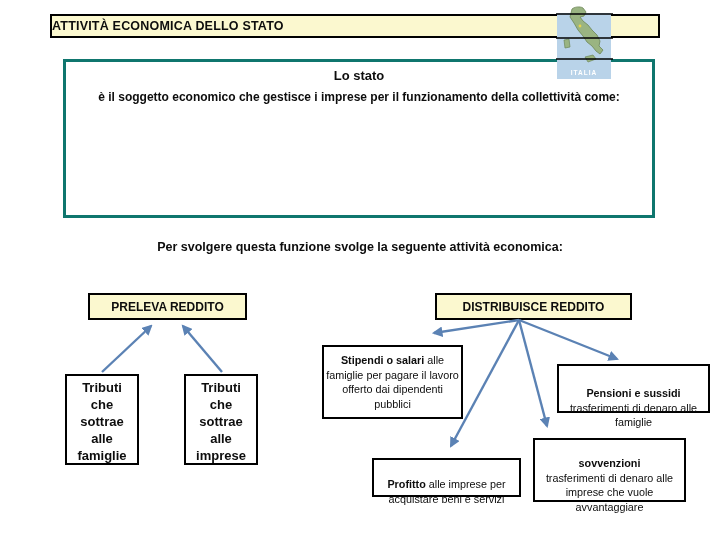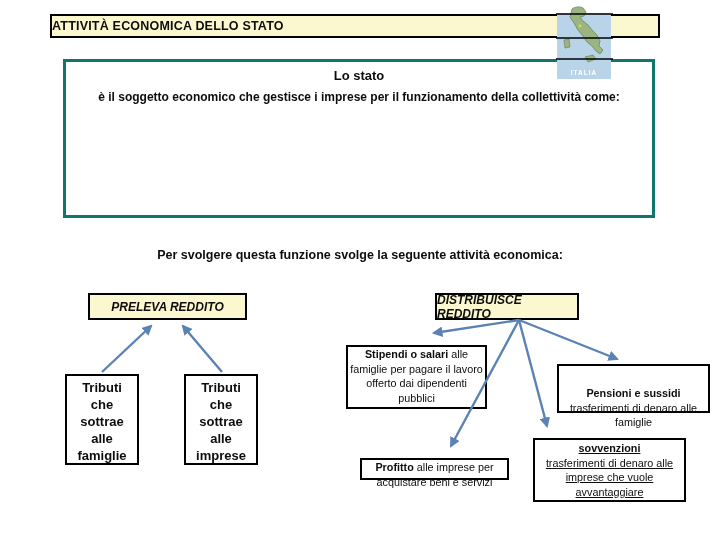--- a/index.html
+++ b/index.html
@@ -21,47 +21,47 @@
     position:absolute;left:63px;top:59px;width:592px;height:159px;box-sizing:border-box;
     background:#ffffff;border:3px solid #0f766e;z-index:1;
   }
   .intro-heading{margin-top:6px;text-align:center;font-size:13px;font-weight:bold;line-height:16px;}
   .intro-lead{margin-top:5px;text-align:center;font-size:12px;font-weight:bold;line-height:16px;}
   .bullets{margin:9px 0 0 174px;}
   .bullet{font-size:12px;font-weight:bold;line-height:17.2px;}
   .bullet::before{content:"▪";font-size:9px;margin-right:4px;vertical-align:1px;}
   
   .transition{
-    position:absolute;left:0;top:248px;width:720px;text-align:center;
+    position:absolute;left:0;top:240px;width:720px;text-align:center;
     font-size:12.5px;font-weight:bold;
   }
   
   .ybox{
     position:absolute;box-sizing:border-box;background:#fbf8cf;border:2px solid #000;
     display:flex;align-items:center;justify-content:center;
-    font-size:12px;font-weight:bold;z-index:2;font-style:italic;
+    font-size:12px;font-weight:bold;z-index:2;
   }
   .preleva{left:88px;top:293px;width:159px;height:27px;}
-  .distribuisce{left:435px;top:293px;width:144px;height:27px;}
+  .distribuisce{left:435px;top:293px;width:197px;height:27px;}
   
   .wbox{
     position:absolute;box-sizing:border-box;background:#ffffff;border:2px solid #000;
     text-align:center;z-index:2;
   }
   .tributi{
     width:74px;height:91px;top:374px;white-space:pre-line;
     font-size:13px;font-weight:bold;line-height:17px;padding-top:3px;
   }
   .tributi1{left:65px;}
   .tributi2{left:184px;}
   .small{font-size:10.8px;line-height:14.6px;}
-  .stipendi{left:322px;top:345px;width:141px;height:64px;padding-top:0;margin-left:24px;}
+  .stipendi{left:322px;top:345px;width:141px;height:74px;padding-top:6px;}
   .pensioni{left:557px;top:364px;width:153px;height:49px;padding-top:20px;}
-  .profitto{left:360px;top:458px;width:149px;height:22px;padding-top:0;}
-  .sovvenzioni{left:533px;top:438px;width:153px;height:64px;padding-top:1px;text-decoration:underline;}
+  .profitto{left:372px;top:458px;width:149px;height:39px;padding-top:17px;}
+  .sovvenzioni{left:533px;top:438px;width:153px;height:64px;padding-top:16px;}
   .b{font-weight:bold;}
   .blk{display:block;}
   
   .overlay{position:absolute;left:0;top:0;width:720px;height:540px;z-index:3;pointer-events:none;}
 </style>
 </head>
 <body>
 
 <div class="page">
 

